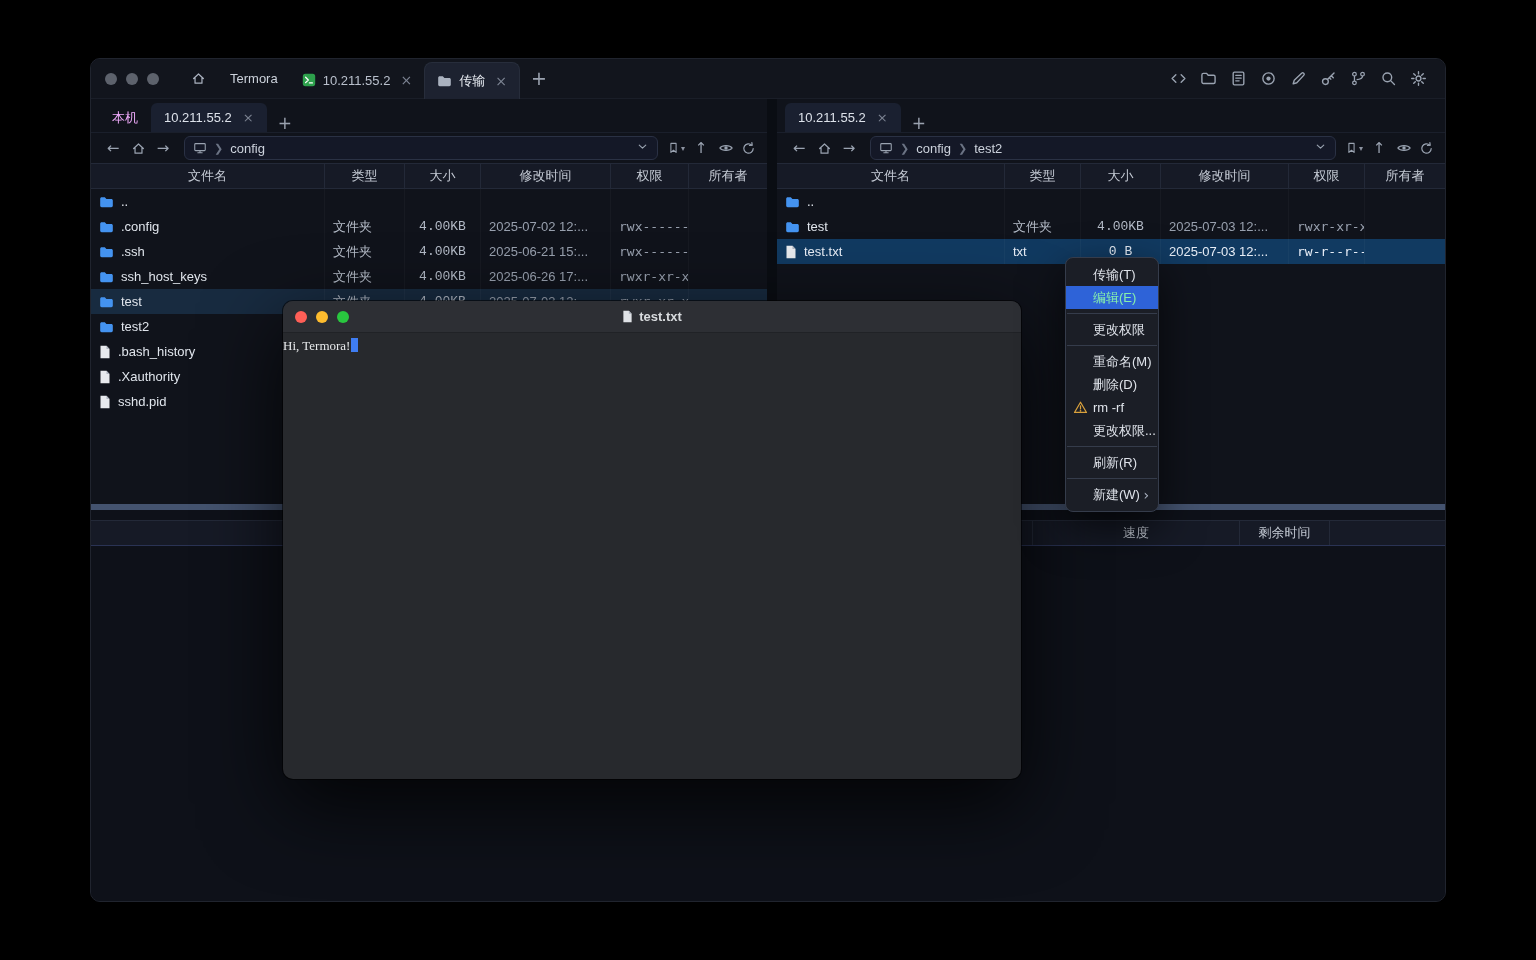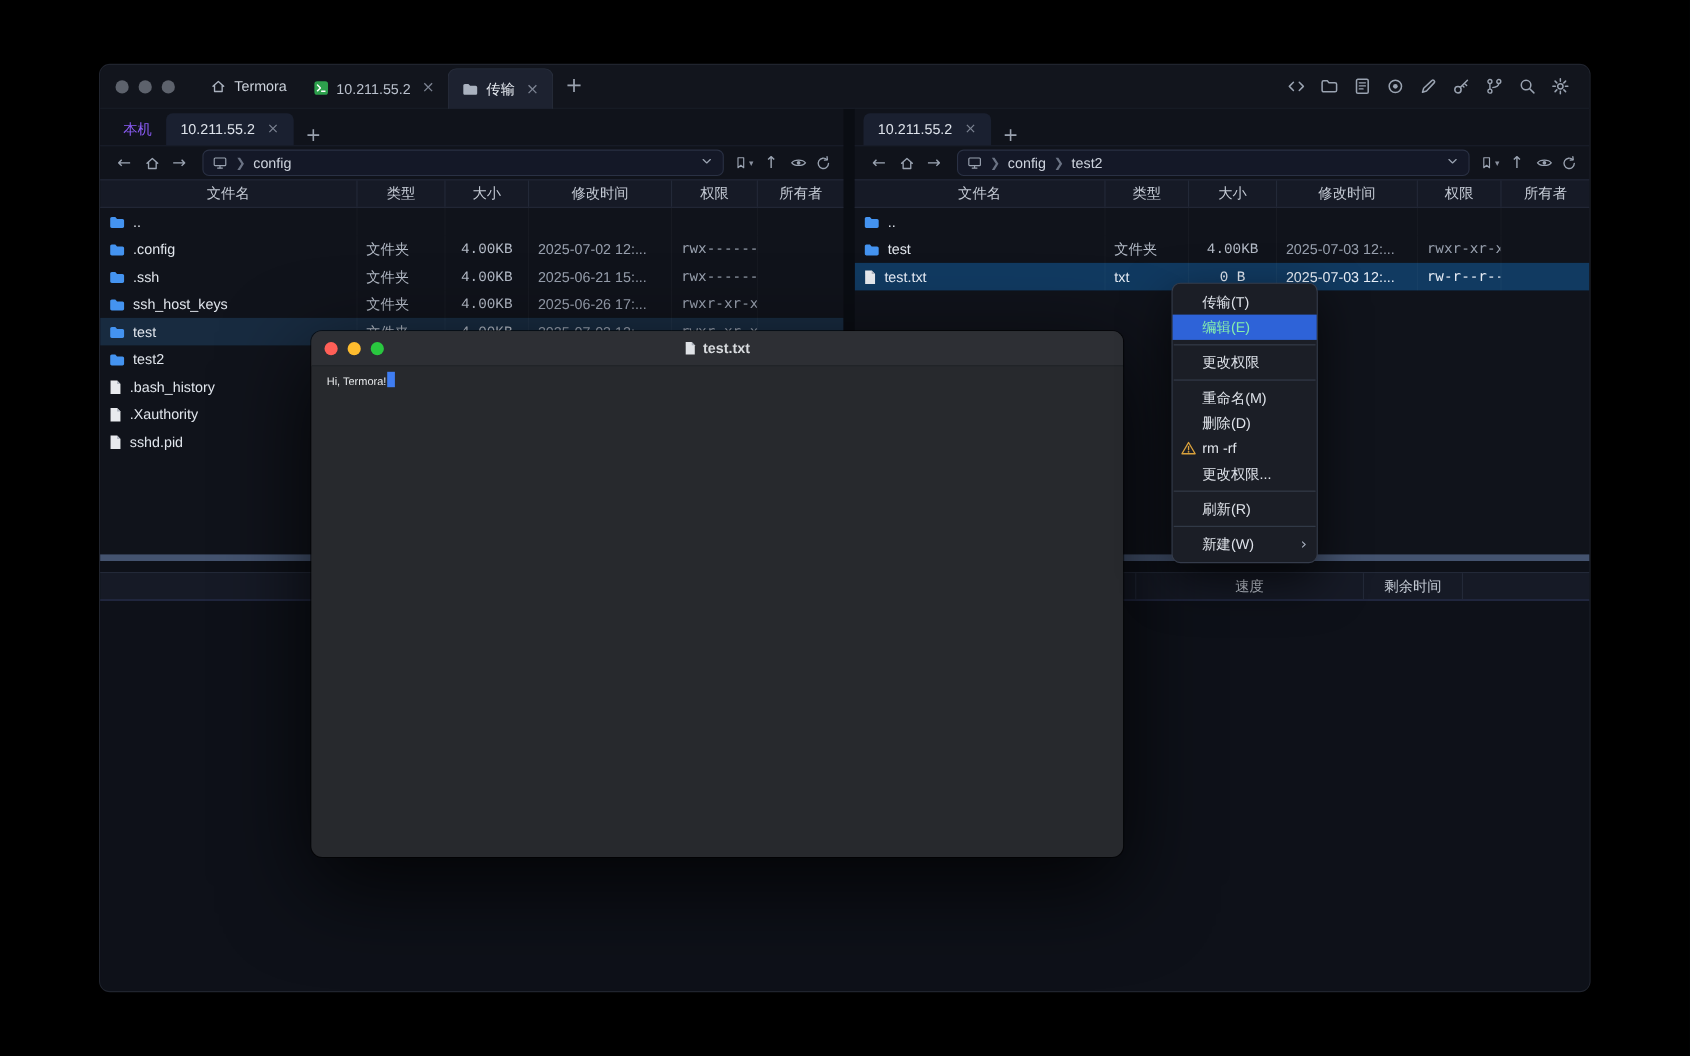--- a/index.html
+++ b/index.html
@@ -7,41 +7,41 @@
     font-family:"Liberation Sans",sans-serif; }
   .window { position:absolute; left:90px; top:58px; width:1356px; height:844px;
     background:#0f121a; border-radius:10px; overflow:hidden;
     border:1px solid #20242e; box-shadow:0 14px 50px rgba(0,0,0,.75); }
 
   
   .titlebar { position:absolute; top:0; left:0; right:0; height:40px;
     background:#12151d; border-bottom:1px solid #1a1e28; display:flex; align-items:center; padding:0 14px; }
   .traffic { display:flex; gap:9px; margin-right:20px; }
   .tl { width:12px; height:12px; border-radius:50%; background:#5d626f; background:#5d626c; }
-  .home-tab { display:flex; align-items:center; gap:7px; color:#ccd2db; font-size:13px; padding:0 12px; }
+  .home-tab { display:flex; align-items:center; gap:24px; color:#ccd2db; font-size:13px; padding:0 12px; }
   .mtab { display:flex; align-items:center; gap:7px; color:#b9c0cc; font-size:13px;
     padding:0 12px; height:37px; margin-top:3px; border-radius:8px 8px 0 0; }
   .mtab.active { background:#1d2230; color:#e9edf3; font-weight:normal; border:1px solid #272d3b; border-bottom:none; }
   .close-x { color:#7c8392; font-size:14px; margin-left:3px; line-height:1; }
   .plusbtn { color:#9aa2af; font-size:19px; padding:0 11px; line-height:1; }
   .tb-icons { margin-left:auto; display:flex; align-items:center; gap:13px; padding-right:4px; }
   .tb-icons .ic { width:17px; height:17px; display:block; }
   .glyph { font-family:"DejaVu Sans",sans-serif; }
 
   
   .panels { position:absolute; top:40px; left:0; right:0; height:405px; display:flex; }
   .panel { background:#10131b; display:flex; flex-direction:column; }
   .panel.left { width:676px; }
   .vsplit { width:10px; background:#0a0d13; }
   .panel.right { flex:1; }
 
   .ptabs { height:34px; display:flex; align-items:flex-end; padding-left:8px;
     border-bottom:1px solid #1a1f2b; }
   .ptab { height:29px; display:flex; align-items:center; gap:8px; padding:0 13px;
-    font-size:13px; color:#8b5cf6; border-radius:6px 6px 0 0; }
+    font-size:13px; color:#f0abfc; border-radius:6px 6px 0 0; }
   .ptab.active { background:#1a2030; color:#dde2ea; }
   .ptab .close-x { font-size:13px; }
 
   .ptoolbar { height:30px; display:flex; align-items:center; gap:4px; padding:0 10px; }
   .nav-btn { color:#9aa3b1; font-size:15px; width:24px; text-align:center; line-height:1; }
   .pathbar { flex:1; height:24px; margin:0 5px; background:#141827; border:1px solid #2a3144;
     border-radius:6px; display:flex; align-items:center; gap:7px; padding:0 8px;
     color:#ccd2dc; font-size:13px; }
   .crumb-sep { color:#6b7384; font-size:11px; }
   .pathbar .endchev { margin-left:auto; }
@@ -83,27 +83,27 @@
   
   .editor { position:absolute; left:192px; top:242px; width:738px; height:478px;
     border-radius:10px; background:#27292d; overflow:hidden; z-index:40;
     box-shadow:0 26px 80px rgba(0,0,0,.8), 0 0 0 1px rgba(0,0,0,.55); }
   .editor-titlebar { height:32px; background:#2d2f34; border-bottom:1px solid #202226;
     display:flex; align-items:center; padding:0 12px; position:relative; }
   .etl { width:12px; height:12px; border-radius:50%; margin-right:9px; }
   .etl.red { background:#ff5f57; } .etl.yellow { background:#febc2e; } .etl.green { background:#29c73f; }
   .editor-title { position:absolute; left:0; right:0; display:flex; align-items:center;
     justify-content:center; gap:6px; color:#d8dbde; font-size:13px; font-weight:bold; }
-  .editor-content { padding:5px 14px; font-family:Liberation Sans, sans-serif;
-    font-size:10px; color:#e7e9eb; }
+  .editor-content { padding:5px 0; font-family:Liberation Serif, serif;
+    font-size:13px; color:#e7e9eb; }
   .caret { display:inline-block; width:7px; height:14px; background:#3f7df2;
     vertical-align:-2px; margin-left:1px; }
 
   
-  .cmenu { position:absolute; left:974px; top:198px; width:133px; z-index:50;
+  .cmenu { position:absolute; left:974px; top:198px; width:94px; z-index:50;
     background:#1b1e26; border:1px solid #353c4b; border-radius:8px; padding:5px 0;
     box-shadow:0 16px 44px rgba(0,0,0,.65); }
   .citem { height:23px; display:flex; align-items:center; padding:0 9px 0 27px;
     font-size:13px; color:#dfe3ea; position:relative; white-space:nowrap; }
   .citem.hl { background:#2e63d8; color:#86efac; }
   .citem .warn { position:absolute; left:7px; top:4px; width:15px; height:15px; }
   .citem .sub { margin-left:auto; color:#aab2c0; font-size:14px; }
   .csep { height:1px; background:#353c4b; margin:4px 1px; }
 </style>
 </head>

